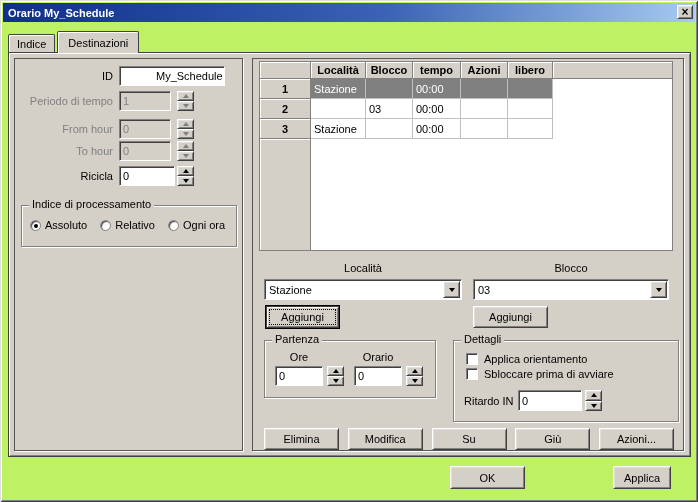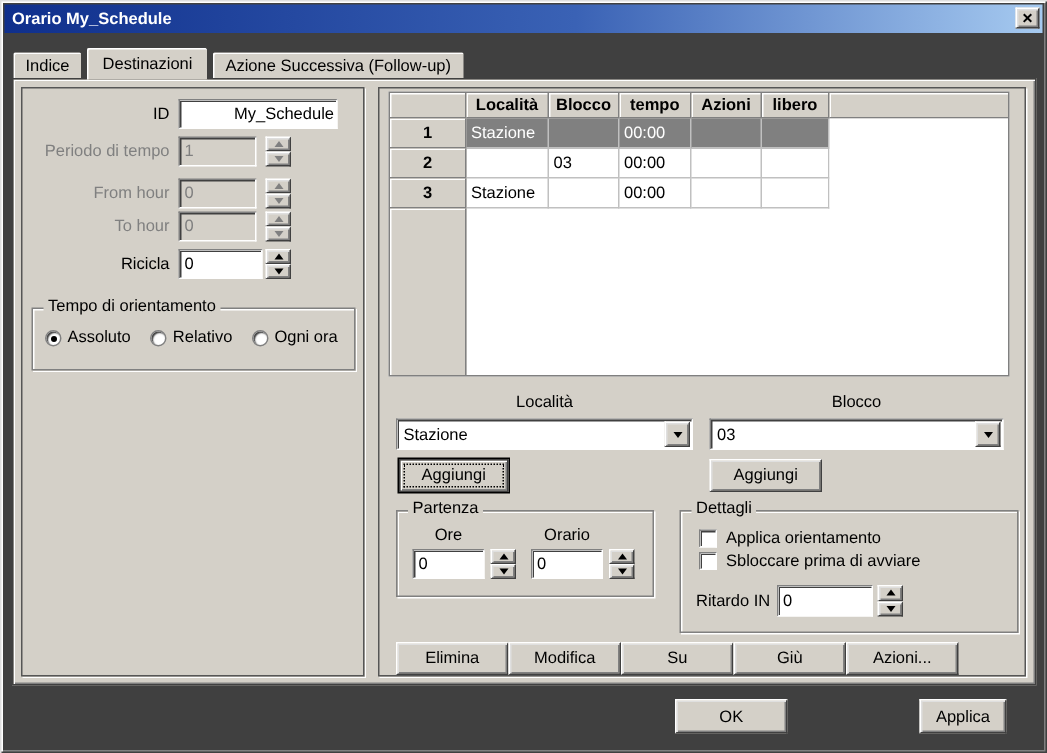--- a/index.html
+++ b/index.html
@@ -1,19 +1,19 @@
 <!DOCTYPE html>
 <html><head>
 <meta charset="utf-8">
 <style>
   html,body{margin:0;padding:0;}
   body{font-family:"Liberation Sans",sans-serif;font-size:11px;color:#000;background:#808080;}
   *{box-sizing:border-box;}
 
-  .dialog{position:relative;width:698px;height:502px;background:#404040;
+  .dialog{position:relative;width:698px;height:502px;background:#bef264;
     box-shadow: inset 1px 1px 0 #dfdfdf, inset -1px -1px 0 #404040,
                 inset 2px 2px 0 #ffffff, inset -2px -2px 0 #808080;
     overflow:hidden;}
 
   
   .titlebar{position:absolute;left:3px;top:3px;right:3px;height:19px;
     background:linear-gradient(90deg,#0f2f8c 0%,#3a62b5 55%,#a6caf0 100%);
     display:flex;align-items:center;padding-left:5px;color:#fff;font-weight:bold;}
   .close-btn{position:absolute;right:2px;top:2px;width:16px;height:14px;padding:0;
     background:#d4d0c8;border:1px solid;border-color:#ffffff #404040 #404040 #ffffff;
@@ -104,21 +104,21 @@
   .rh-strip{width:51px;flex:none;background:#d4d0c8;border-right:1px solid #808080;box-shadow:inset 1px 1px 0 #ffffff;}
 
   .c0{width:51px;flex:none;}
   .c1{width:55px;flex:none;}
   .c2{width:47px;flex:none;}
   .c3{width:48px;flex:none;}
   .c4{width:47px;flex:none;}
   .c5{width:45px;flex:none;}
 
   .actions-row{position:absolute;left:11px;top:369px;width:410px;height:22px;
-    display:flex;}
+    display:flex;justify-content:space-between;}
   .actions-row .btn{position:relative;width:75px;height:22px;}
 </style>
 </head>
 <body>
 
 <div class="dialog">
 
   <div class="titlebar">
     <span>Orario My_Schedule</span>
     <button class="close-btn">
@@ -126,23 +126,20 @@
       </button>
   </div>
 
   <div class="tabs">
     <div class="tab">
         <span>Indice</span>
       </div>
     <div class="tab active">
         <span>Destinazioni</span>
       </div>
-    <div class="tab">
-        <span>Azione Successiva (Follow-up)</span>
-      </div>
   </div>
 
   <div class="tabpanel">
 
     <div class="frame frame-left">
 
       <span class="lbl r-align" style="left:0;top:11px;width:98px;">ID</span>
       <input class="txt" style="left: 104px; top: 7px; width: 106px; padding-left: 36px;" value="My_Schedule">
 
       <span class="lbl dim r-align" style="left:0;top:36px;width:98px;">Periodo di tempo</span>
@@ -183,21 +180,21 @@
       <div class="spinner" style="left:162px;top:107px;">
         <button class="spin-btn">
             <i class="tri-up"></i>
           </button>
         <button class="spin-btn">
             <i class="tri-down"></i>
           </button>
       </div>
 
       <div class="groupbox" style="left:6px;top:146px;width:216px;height:42px;">
-        <span class="gb-title">Tempo di orientamento</span>
+        <span class="gb-title">Indice di processamento</span>
         <div class="radio-row">
           <span class="radio-item">
             <span class="radio checked"></span>
             <span>Assoluto</span>
           </span>
           <span class="radio-item">
             <span class="radio"></span>
             <span>Relativo</span>
           </span>
           <span class="radio-item">

